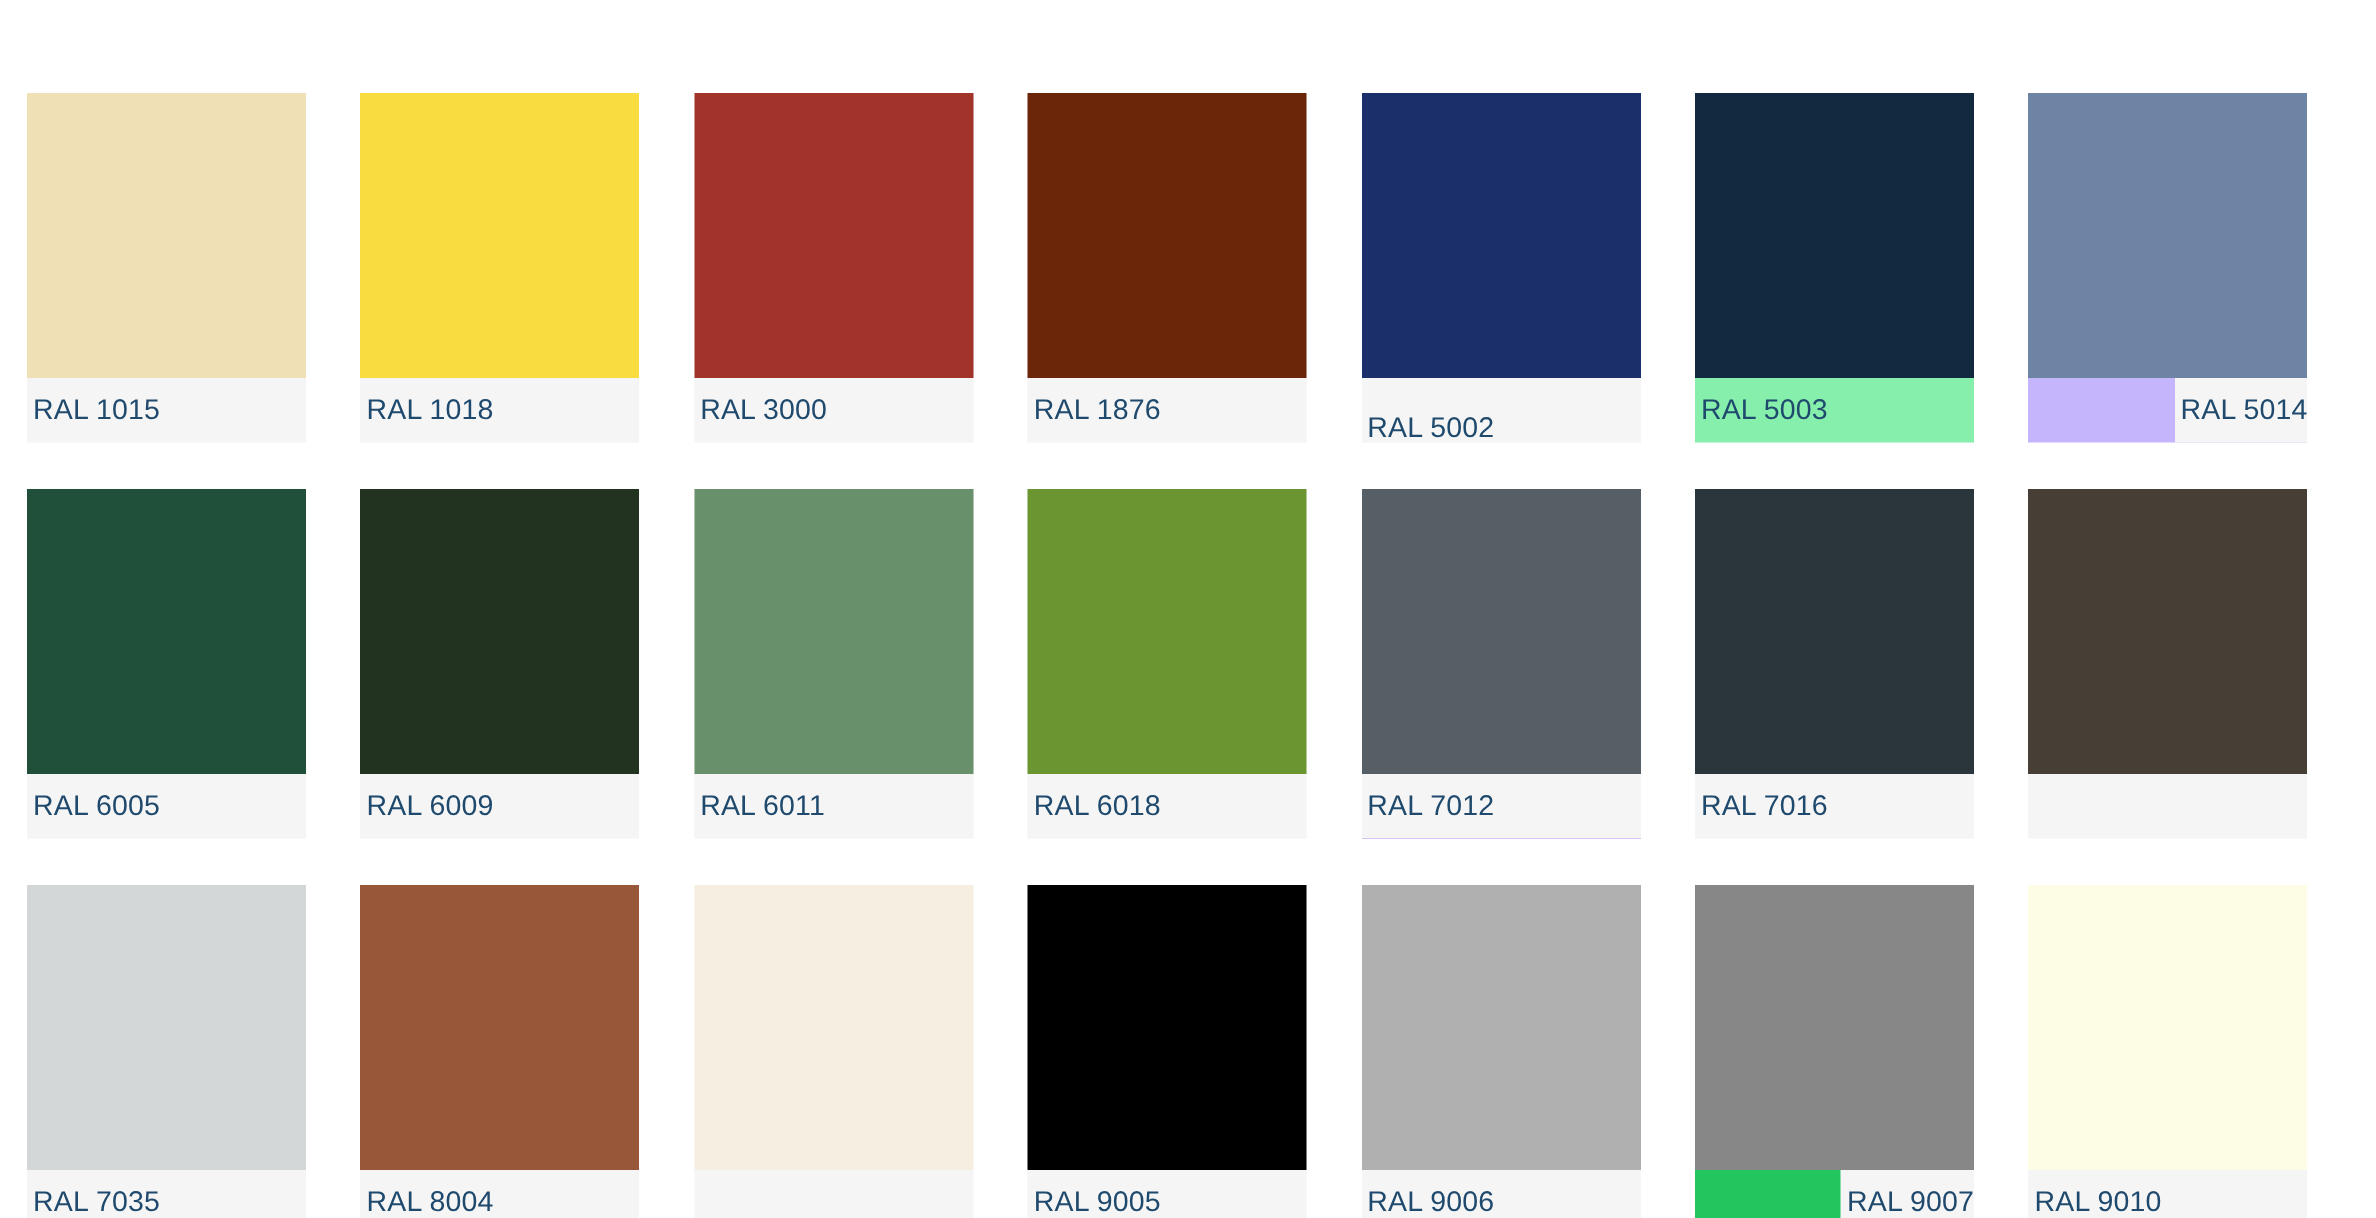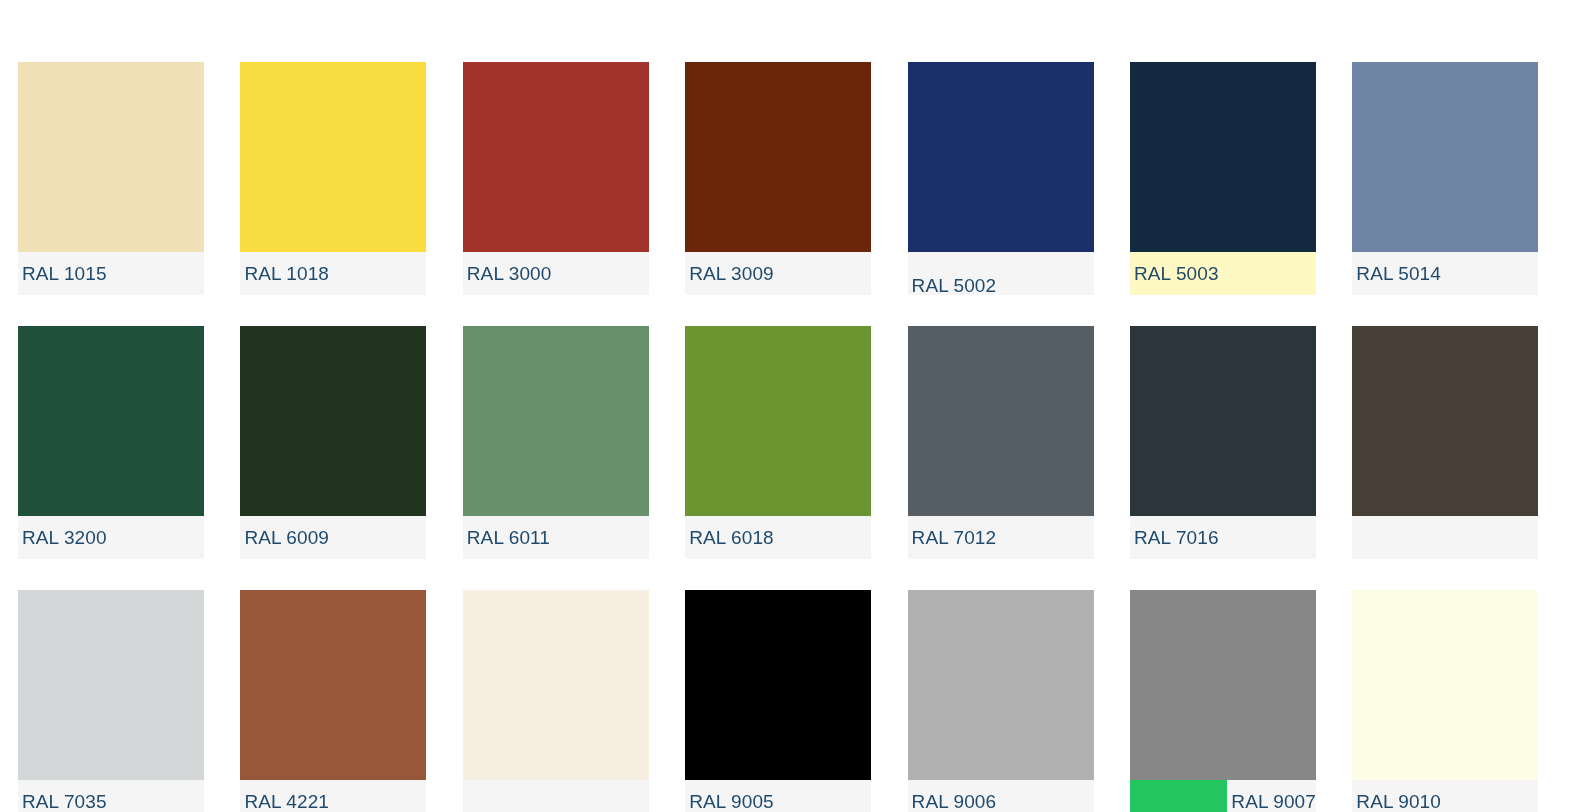--- a/index.html
+++ b/index.html
@@ -72,45 +72,45 @@
     </div>
     <div class="swatch" style="background: rgb(245, 245, 245);">
       <div class="swatch-color" style="background-color: rgb(161, 51, 43);"></div>
       <div class="swatch-label-band" style="background: rgb(245, 245, 245);">
         <span class="swatch-label" style="color: rgb(31, 74, 109);">RAL 3000</span>
       </div>
     </div>
     <div class="swatch" style="background: rgb(245, 245, 245);">
       <div class="swatch-color" style="background-color: rgb(107, 37, 9);"></div>
       <div class="swatch-label-band" style="background: rgb(245, 245, 245);">
-        <span class="swatch-label" style="color: rgb(31, 74, 109);">RAL 3009</span>
+        <span class="swatch-label" style="color: rgb(31, 74, 109);">RAL 1876</span>
       </div>
     </div>
     <div class="swatch" style="background: rgb(245, 245, 245);">
       <div class="swatch-color" style="background-color: rgb(27, 47, 107);"></div>
       <div class="swatch-label-band" style="background: rgb(245, 245, 245); align-items: flex-end;">
         <span class="swatch-label" style="color: rgb(31, 74, 109);">RAL 5002</span>
       </div>
     </div>
     <div class="swatch" style="background: rgb(245, 245, 245);">
       <div class="swatch-color" style="background-color: rgb(18, 41, 63);"></div>
-      <div class="swatch-label-band" style="background: #fef9c3;">
+      <div class="swatch-label-band" style="background: #86efac;">
         <span class="swatch-label" style="color: rgb(31, 74, 109);">RAL 5003</span>
       </div>
     </div>
-    <div class="swatch" style="background: #c4b5fd;">
+    <div class="swatch" style="background: #c4b5fd; align-items: flex-end;">
       <div class="swatch-color" style="background-color: rgb(109, 132, 164);"></div>
       <div class="swatch-label-band" style="background: rgb(245, 245, 245);">
         <span class="swatch-label" style="color: rgb(31, 74, 109);">RAL 5014</span>
       </div>
     </div>
     <div class="swatch" style="background: rgb(245, 245, 245);">
       <div class="swatch-color" style="background-color: rgb(33, 80, 58);"></div>
       <div class="swatch-label-band" style="background: rgb(245, 245, 245);">
-        <span class="swatch-label" style="color: rgb(31, 74, 109);">RAL 3200</span>
+        <span class="swatch-label" style="color: rgb(31, 74, 109);">RAL 6005</span>
       </div>
     </div>
     <div class="swatch" style="background: rgb(245, 245, 245);">
       <div class="swatch-color" style="background-color: rgb(34, 52, 31);"></div>
       <div class="swatch-label-band" style="background: rgb(245, 245, 245);">
         <span class="swatch-label" style="color: rgb(31, 74, 109);">RAL 6009</span>
       </div>
     </div>
     <div class="swatch" style="background: rgb(245, 245, 245);">
       <div class="swatch-color" style="background-color: rgb(104, 144, 107);"></div>
@@ -141,21 +141,21 @@
     </div>
     <div class="swatch" style="background: rgb(245, 245, 245);">
       <div class="swatch-color" style="background-color: rgb(212, 215, 215);"></div>
       <div class="swatch-label-band" style="background: rgb(245, 245, 245);">
         <span class="swatch-label" style="color: rgb(31, 74, 109);">RAL 7035</span>
       </div>
     </div>
     <div class="swatch" style="background: rgb(245, 245, 245);">
       <div class="swatch-color" style="background-color: rgb(153, 87, 58);"></div>
       <div class="swatch-label-band" style="background: rgb(245, 245, 245);">
-        <span class="swatch-label" style="color: rgb(31, 74, 109);">RAL 4221</span>
+        <span class="swatch-label" style="color: rgb(31, 74, 109);">RAL 8004</span>
       </div>
     </div>
     <div class="swatch" style="background: rgb(245, 245, 245);">
       <div class="swatch-color" style="background-color: rgb(247, 238, 226);"></div>
     </div>
     <div class="swatch" style="background: rgb(245, 245, 245);">
       <div class="swatch-color" style="background-color: rgb(0, 0, 0);"></div>
       <div class="swatch-label-band" style="background: rgb(245, 245, 245);">
         <span class="swatch-label" style="color: rgb(31, 74, 109);">RAL 9005</span>
       </div>

